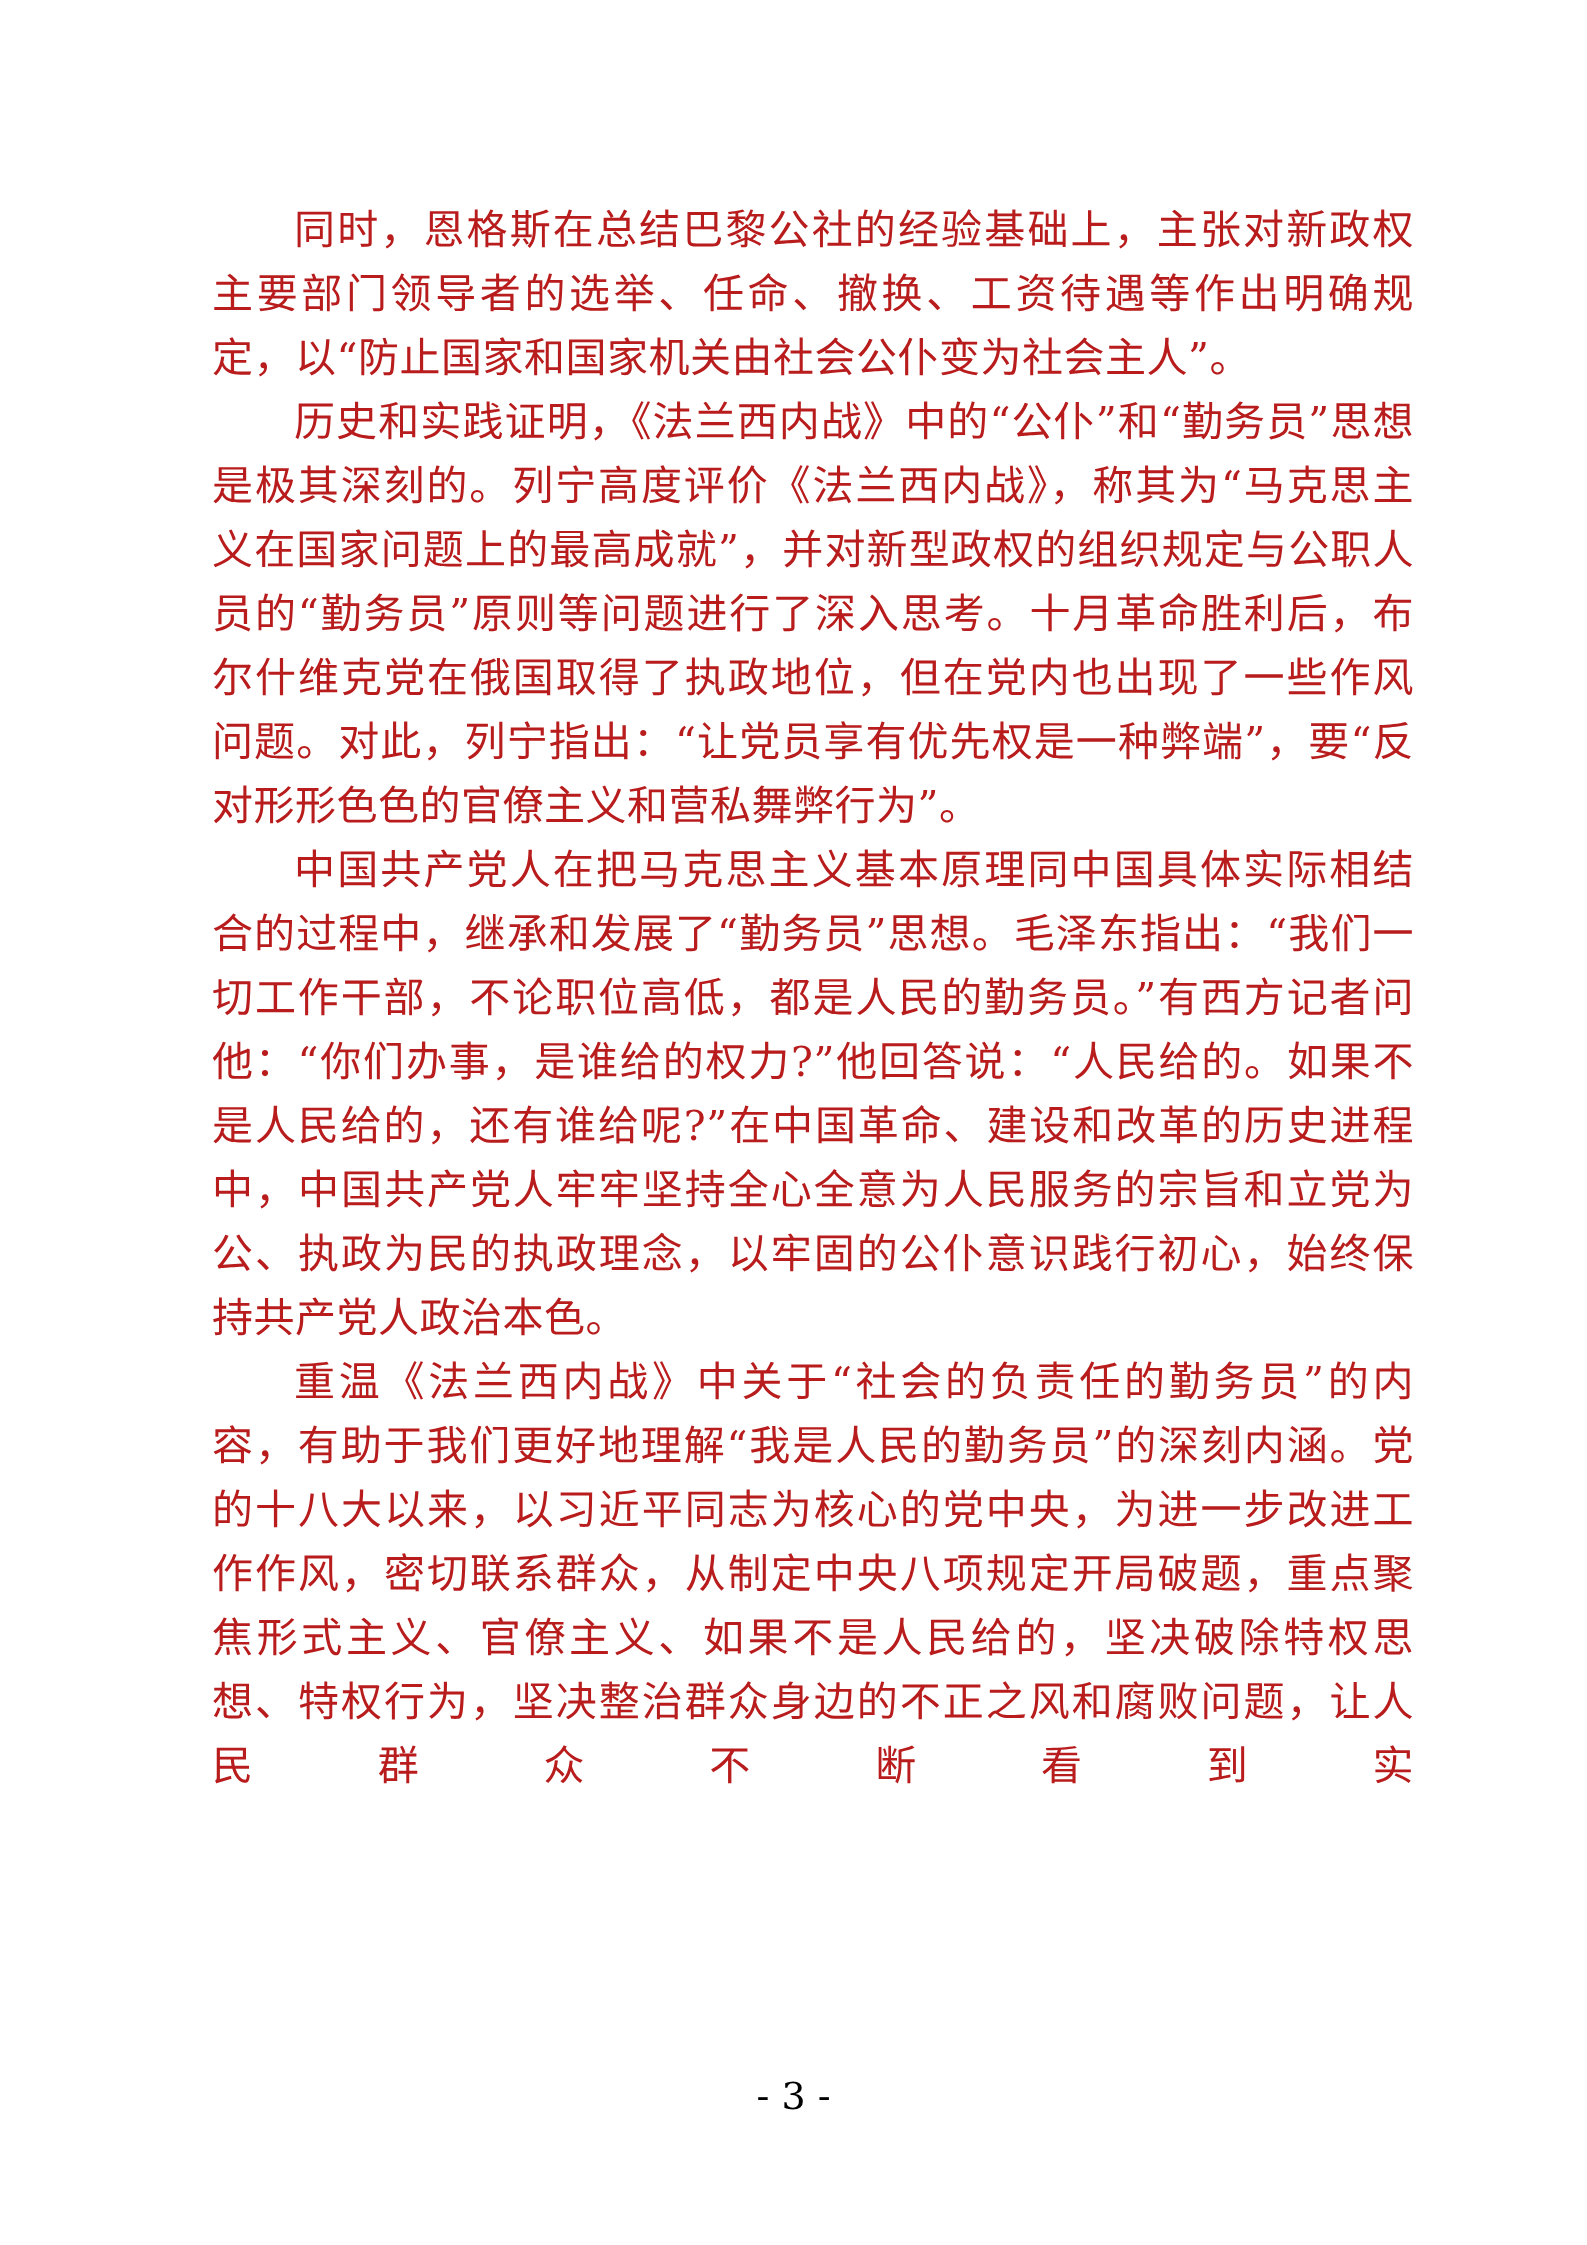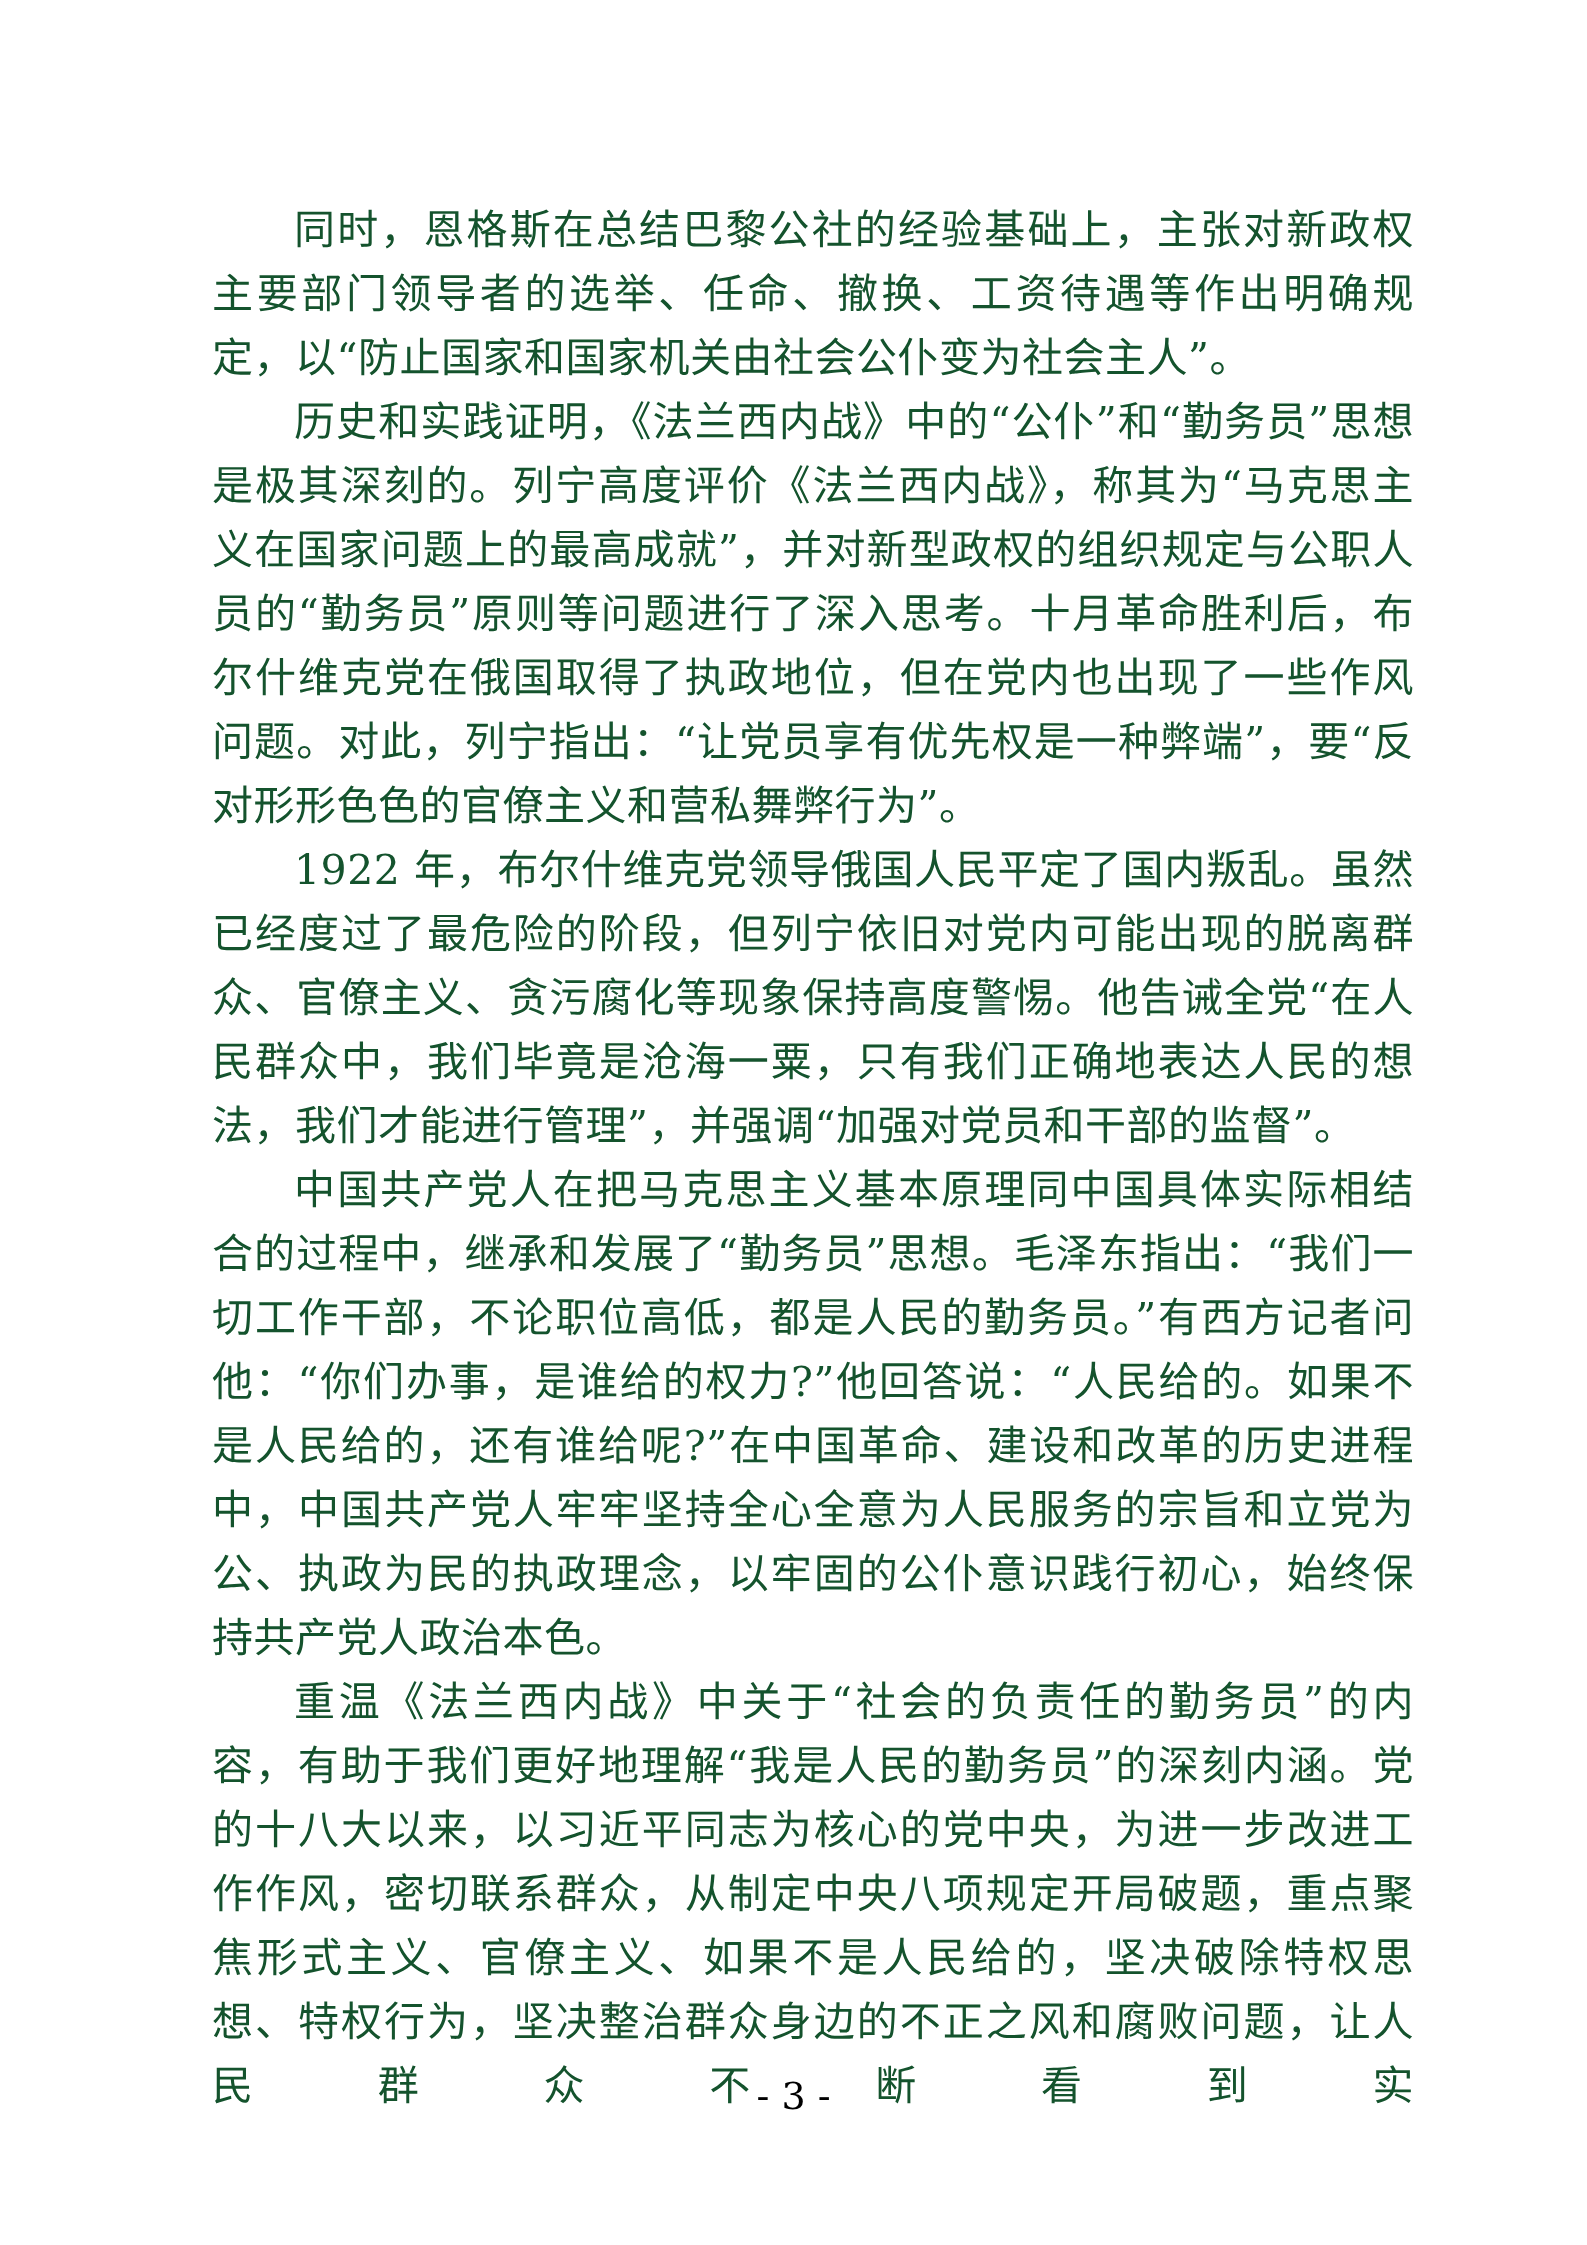--- a/index.html
+++ b/index.html
@@ -24,21 +24,21 @@
   }
   .para {
     margin: 0;
     font-size: 41px;
     line-height: 64px;
     text-indent: 2em;
     text-align: justify;
     text-justify: inter-ideograph;
     word-break: break-all;
     letter-spacing: 0.5px;
-    color: #14532d;
+    color: #b91c1c;
   }
   
   .para.cutoff {
     text-align-last: justify;
   }
   .footer {
     position: absolute;
     left: 0;
     top: 2072px;
     width: 100%;
@@ -49,18 +49,17 @@
     color: #000000;
   }
 </style>
 </head>
 <body>
 
 <div class="page">
   <div class="content">
     <p class="para">同时，恩格斯在总结巴黎公社的经验基础上，主张对新政权主要部门领导者的选举、任命、撤换、工资待遇等作出明确规定，以“防止国家和国家机关由社会公仆变为社会主人”。</p>
     <p class="para">历史和实践证明，《法兰西内战》中的“公仆”和“勤务员”思想是极其深刻的。列宁高度评价《法兰西内战》，称其为“马克思主义在国家问题上的最高成就”，并对新型政权的组织规定与公职人员的“勤务员”原则等问题进行了深入思考。十月革命胜利后，布尔什维克党在俄国取得了执政地位，但在党内也出现了一些作风问题。对此，列宁指出：“让党员享有优先权是一种弊端”，要“反对形形色色的官僚主义和营私舞弊行为”。</p>
-    <p class="para">1922 年，布尔什维克党领导俄国人民平定了国内叛乱。虽然已经度过了最危险的阶段，但列宁依旧对党内可能出现的脱离群众、官僚主义、贪污腐化等现象保持高度警惕。他告诫全党“在人民群众中，我们毕竟是沧海一粟，只有我们正确地表达人民的想法，我们才能进行管理”，并强调“加强对党员和干部的监督”。</p>
     <p class="para">中国共产党人在把马克思主义基本原理同中国具体实际相结合的过程中，继承和发展了“勤务员”思想。毛泽东指出：“我们一切工作干部，不论职位高低，都是人民的勤务员。”有西方记者问他：“你们办事，是谁给的权力?”他回答说：“人民给的。如果不是人民给的，还有谁给呢?”在中国革命、建设和改革的历史进程中，中国共产党人牢牢坚持全心全意为人民服务的宗旨和立党为公、执政为民的执政理念，以牢固的公仆意识践行初心，始终保持共产党人政治本色。</p>
     <p class="para cutoff">重温《法兰西内战》中关于“社会的负责任的勤务员”的内容，有助于我们更好地理解“我是人民的勤务员”的深刻内涵。党的十八大以来，以习近平同志为核心的党中央，为进一步改进工作作风，密切联系群众，从制定中央八项规定开局破题，重点聚焦形式主义、官僚主义、如果不是人民给的，坚决破除特权思想、特权行为，坚决整治群众身边的不正之风和腐败问题，让人民群众不断看到实</p>
   </div>
   <div class="footer">- 3 -</div>
 </div>
 
 </body></html>

